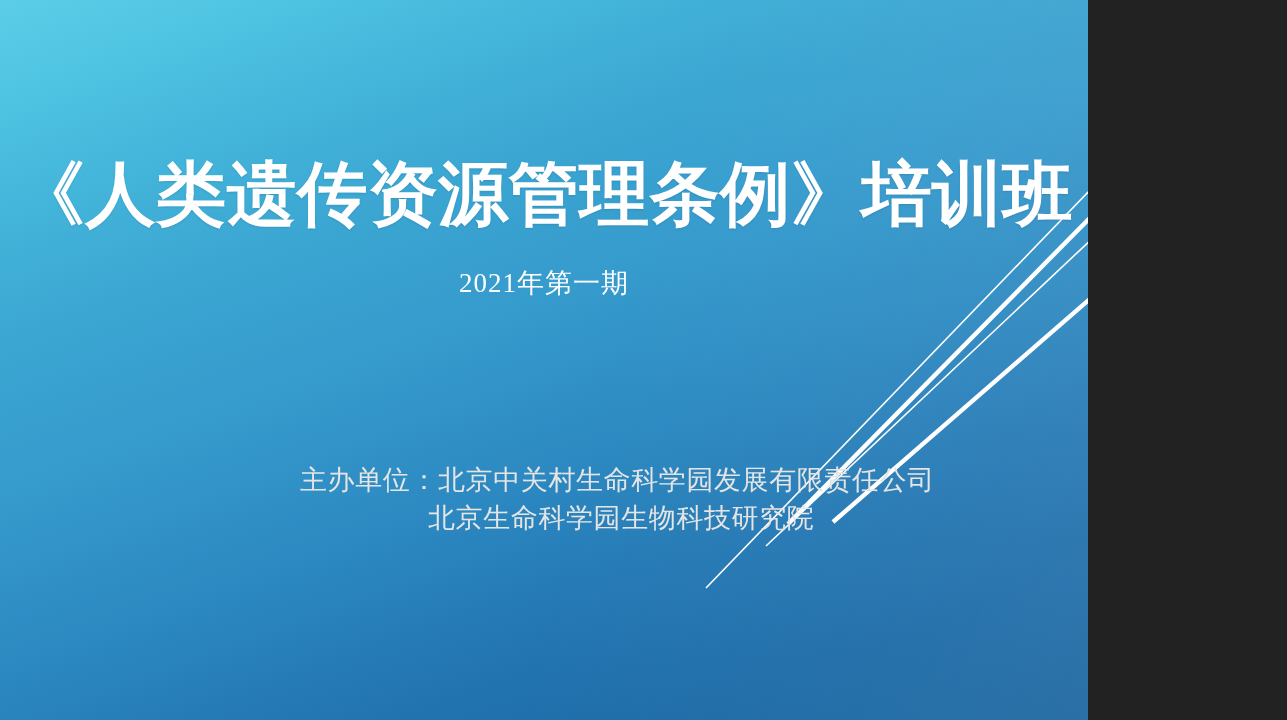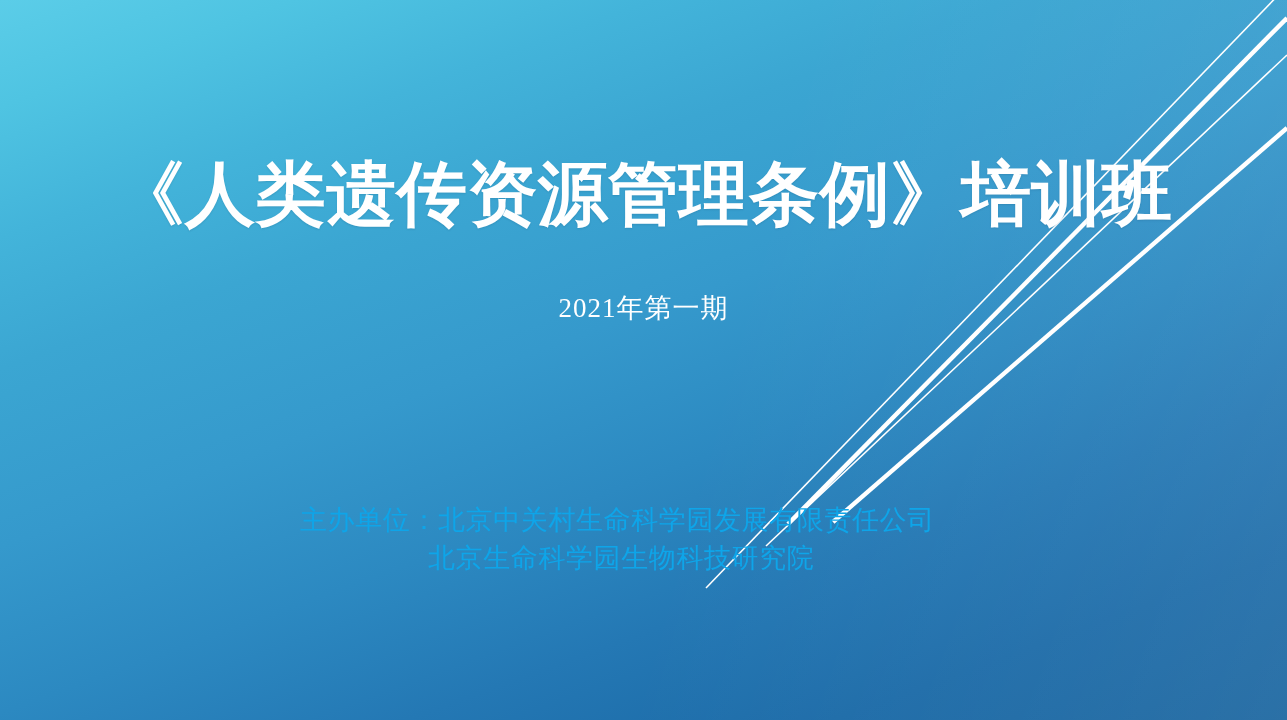--- a/index.html
+++ b/index.html
@@ -4,21 +4,21 @@
 <title>Title Slide</title>
 <style>
   html, body {
     margin: 0;
     padding: 0;
     background: #222;
   }
 
   .slide {
     position: relative;
-    width: 1287px;
+    width: 1088px;
     height: 720px;
     overflow: hidden;
     font-family: "Liberation Sans", sans-serif;
     -webkit-font-smoothing: antialiased;
   }
 
   
   .slide-bg {
     position: absolute;
     inset: 0;
@@ -74,21 +74,21 @@
     letter-spacing: 0.5px;
     white-space: nowrap;
     text-shadow: 0 1px 2px rgba(0,40,70,0.13);
   }
 
   
   .subtitle-wrap {
     position: absolute;
     left: 0;
     right: 0;
-    top: 292px;
+    top: 267px;
     text-align: center;
   }
 
   .slide-subtitle {
     display: inline-block;
     margin: 0;
     color: #FFFFFF;
     font-family: "Liberation Serif", "DejaVu Serif", serif;
     font-weight: normal;
     font-size: 27px;
@@ -96,27 +96,26 @@
     letter-spacing: 1px;
     white-space: nowrap;
   }
 
   
   .credits {
     position: absolute;
     left: 300px;
     top: 462px;
     width: 900px;
-    color: #0ea5e9;
+    color: #e5e5e5;
     font-family: "Liberation Serif", "DejaVu Serif", serif;
     font-size: 27px;
     line-height: 37.5px;
     letter-spacing: 0.6px;
     white-space: nowrap;
-    margin-top: 40px;
   }
 
   .credit-line {
     display: block;
   }
 
   .credit-line.indented {
     padding-left: 128px;
   }
 

